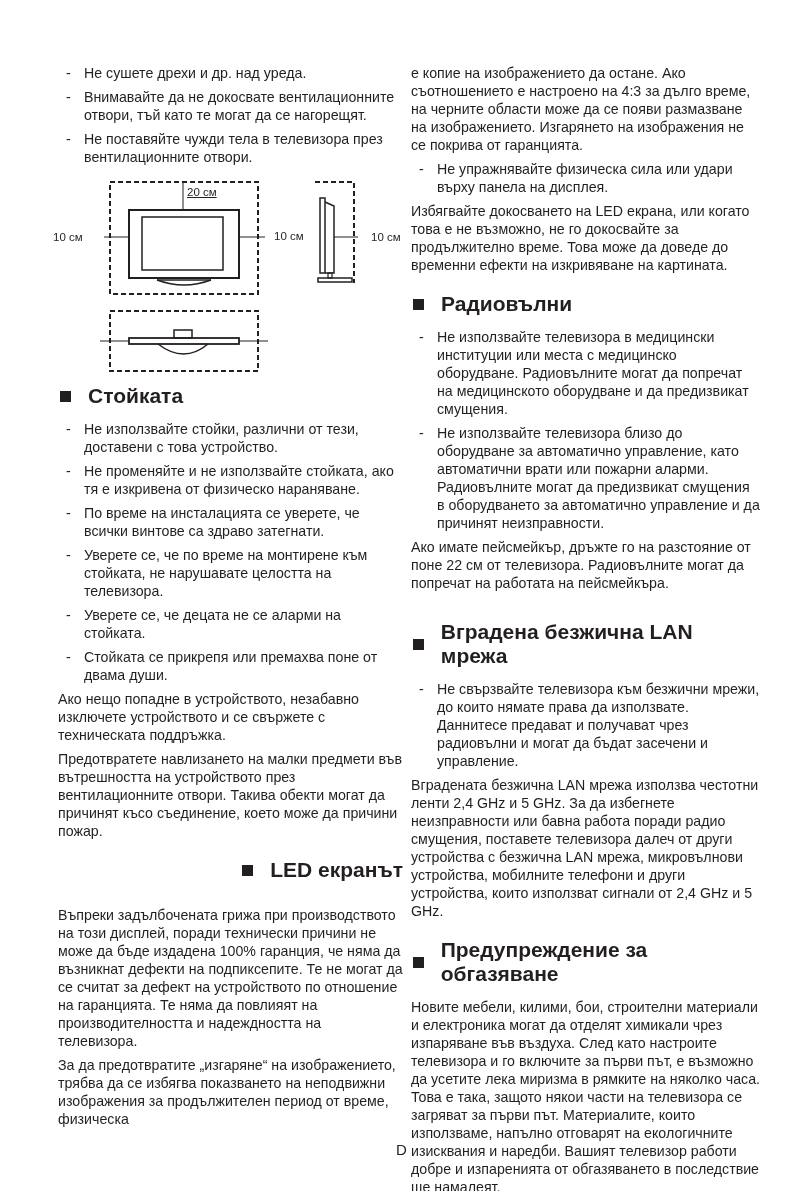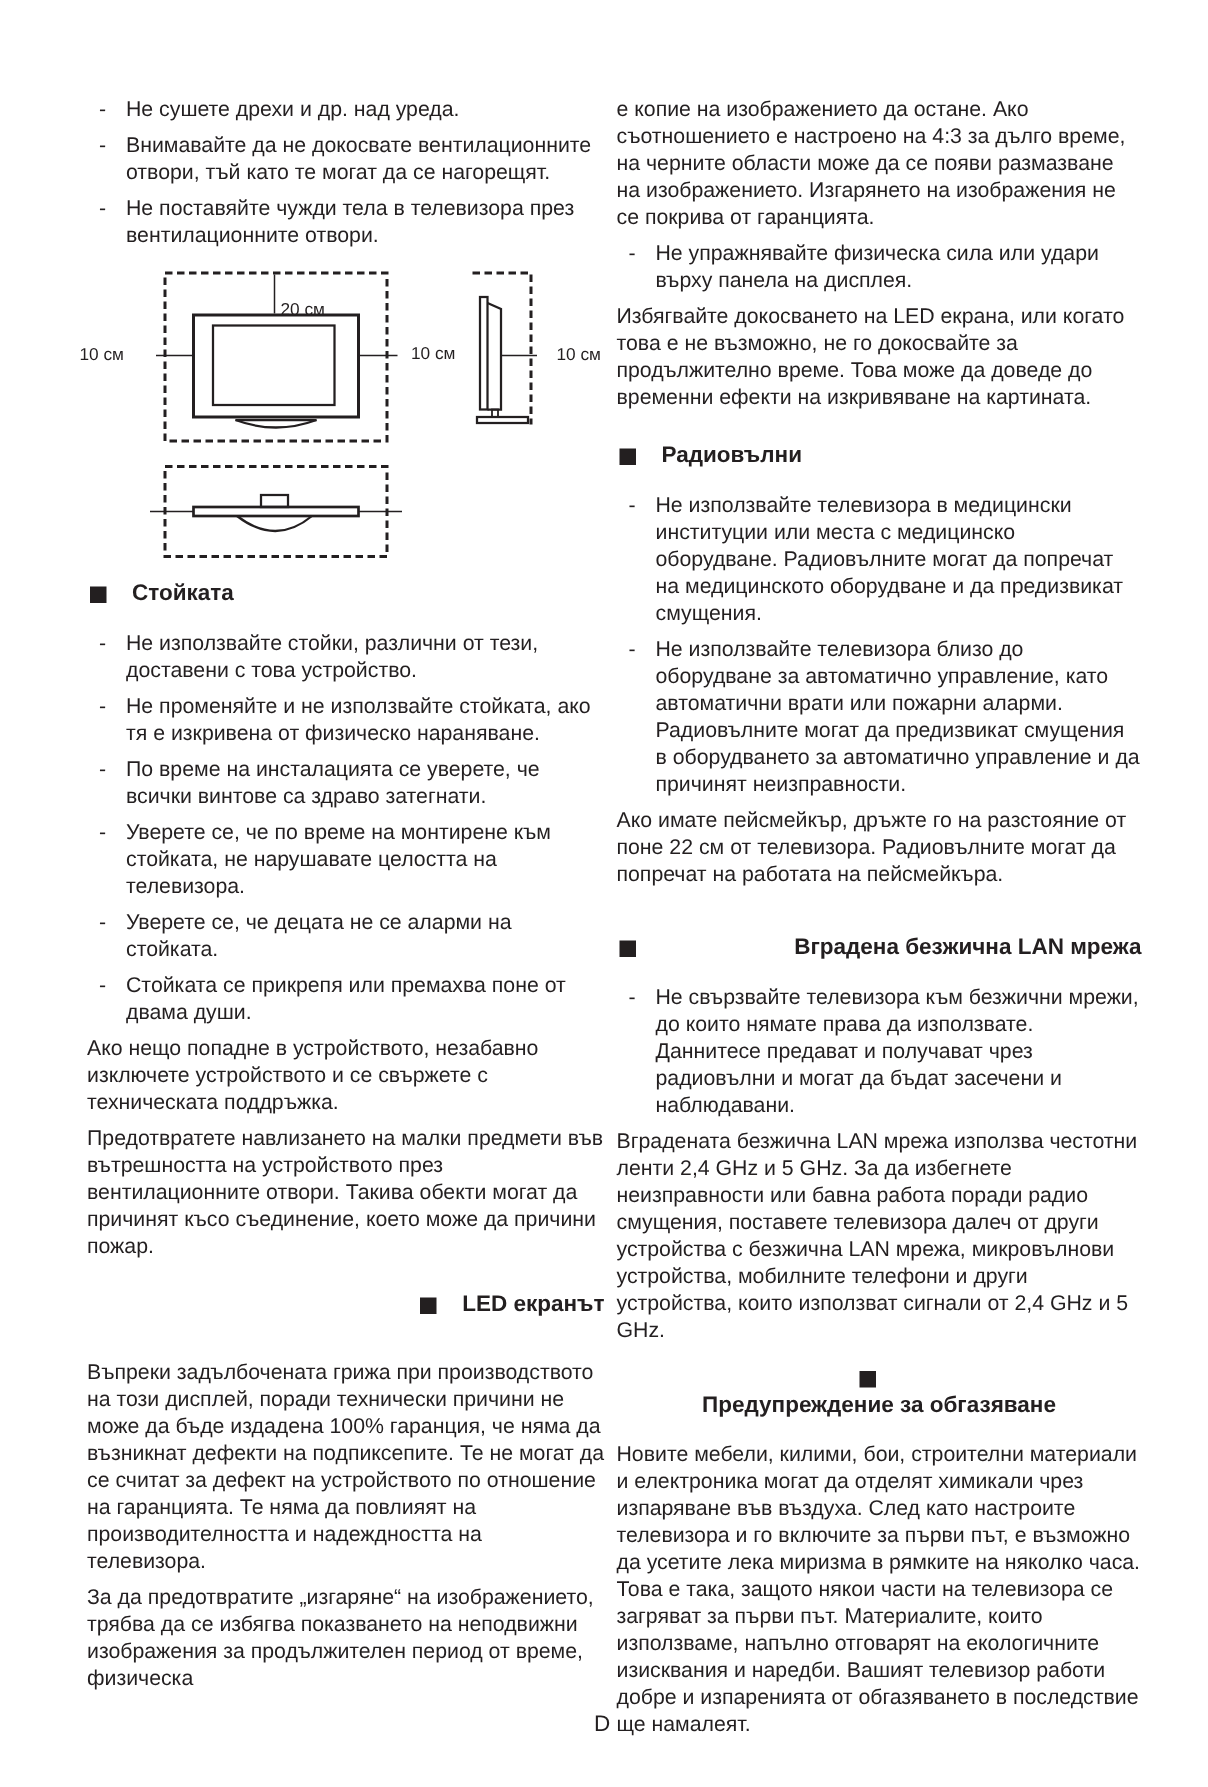--- a/index.html
+++ b/index.html
@@ -9,21 +9,21 @@
     font-size: 14.2px; line-height: 18px;
   }
   .col { position: absolute; top: 64px; }
   .col-left { left: 58px; width: 345px; }
   .col-right { left: 411px; width: 350px; }
   .bullets { list-style: none; margin: 0; padding: 0; }
   .bullets li { position: relative; padding-left: 26px; margin-bottom: 6px; }
   .bullets li .dash { position: absolute; left: 8px; top: 0; }
   p { margin: 0 0 6px 0; }
   h2 {
-    margin: 0; font-size: 15px; font-weight: bold; line-height: 24px;
+    margin: 0; font-size: 21px; font-weight: bold; line-height: 24px;
     display: flex; align-items: center; color: #231f20;
   }
   h2 .sq { display: inline-block; width: 11px; height: 11px; background: #231f20; margin-left: 2px; margin-right: 17px; }
   .diagram { position: relative; height: 210px; margin-top: 8px; }
   .diagram svg { position: absolute; left: 0; top: 0; }
   .lbl { position: absolute; font-size: 11.5px; line-height: 12px; }
   .page-num { position: absolute; left: 396px; top: 1141px; font-size: 15px; }
 </style>
 </head>
 <body>
@@ -59,21 +59,21 @@
         <line x1="276" y1="63" x2="300" y2="63" stroke-width="1"></line>
 
         <rect x="52" y="137" width="148" height="60" stroke-width="2" stroke-dasharray="5,3"></rect>
         <rect x="71" y="164" width="110" height="6" stroke-width="1.8"></rect>
         <rect x="116" y="156" width="18" height="8" stroke-width="1.5"></rect>
         <path d="M100 170 Q126 190 150 170" stroke-width="1.5"></path>
         <line x1="42" y1="167" x2="71" y2="167" stroke-width="1"></line>
         <line x1="181" y1="167" x2="210" y2="167" stroke-width="1"></line>
       </g>
     </svg>
-    <span class="lbl" style="left:129px; top:27px;">20 см</span>
+    <span class="lbl" style="left:129px; top:12px;text-decoration:underline;">20 см</span>
     <span class="lbl" style="left:-5px; top:57px;">10 см</span>
     <span class="lbl" style="left:216px; top:56px;">10 см</span>
     <span class="lbl" style="left:313px; top:57px;">10 см</span>
   </div>
 
   <h2 style="">
       <span class="sq"></span>
       <span>Стойката</span>
     </h2>
   <ul class="bullets" style="margin-top:12px;">
@@ -110,24 +110,24 @@
     <li><span class="dash">-</span><span>Не използвайте телевизора в медицински институции или места с медицинско оборудване. Радиовълните могат да попречат на медицинското оборудване и да предизвикат смущения.</span></li>
     <li><span class="dash">-</span><span>Не използвайте телевизора близо до оборудване за автоматично управление, като автоматични врати или пожарни аларми. Радиовълните могат да предизвикат смущения в оборудването за автоматично управление и да причинят неизправности.</span></li>
   </ul>
   <p>Ако имате пейсмейкър, дръжте го на разстояние от поне 22 см от телевизора. Радиовълните могат да попречат на работата на пейсмейкъра.</p>
 
   <h2 style="margin-top:28px;justify-content:space-between;">
       <span class="sq"></span>
       <span>Вградена безжична LAN мрежа</span>
     </h2>
   <ul class="bullets" style="margin-top:12px;">
-    <li><span class="dash">-</span><span>Не свързвайте телевизора към безжични мрежи, до които нямате права да използвате. Даннитесе предават и получават чрез радиовълни и могат да бъдат засечени и наблюдавани.</span></li>
+    <li><span class="dash">-</span><span>Не свързвайте телевизора към безжични мрежи, до които нямате права да използвате. Даннитесе предават и получават чрез радиовълни и могат да бъдат засечени и управление.</span></li>
   </ul>
   <p>Вградената безжична LAN мрежа използва честотни ленти 2,4 GHz и 5 GHz. За да избегнете неизправности или бавна работа поради радио смущения, поставете телевизора далеч от други устройства с безжична LAN мрежа, микровълнови устройства, мобилните телефони и други устройства, които използват сигнали от 2,4 GHz и 5 GHz.</p>
 
-  <h2 style="margin-top:18px;flex-direction:column;">
+  <h2 style="margin-top:18px;">
       <span class="sq"></span>
       <span>Предупреждение за обгазяване</span>
     </h2>
   <p style="margin-top:12px;">Новите мебели, килими, бои, строителни материали и електроника могат да отделят химикали чрез изпаряване във въздуха. След като настроите телевизора и го включите за първи път, е възможно да усетите лека миризма в рямките на няколко часа. Това е така, защото някои части на телевизора се загряват за първи път. Материалите, които използваме, напълно отговарят на екологичните изисквания и наредби. Вашият телевизор работи добре и изпаренията от обгазяването в последствие ще намалеят.</p>
 </div>
 
 <div class="page-num">D</div>
 
 </body></html>

